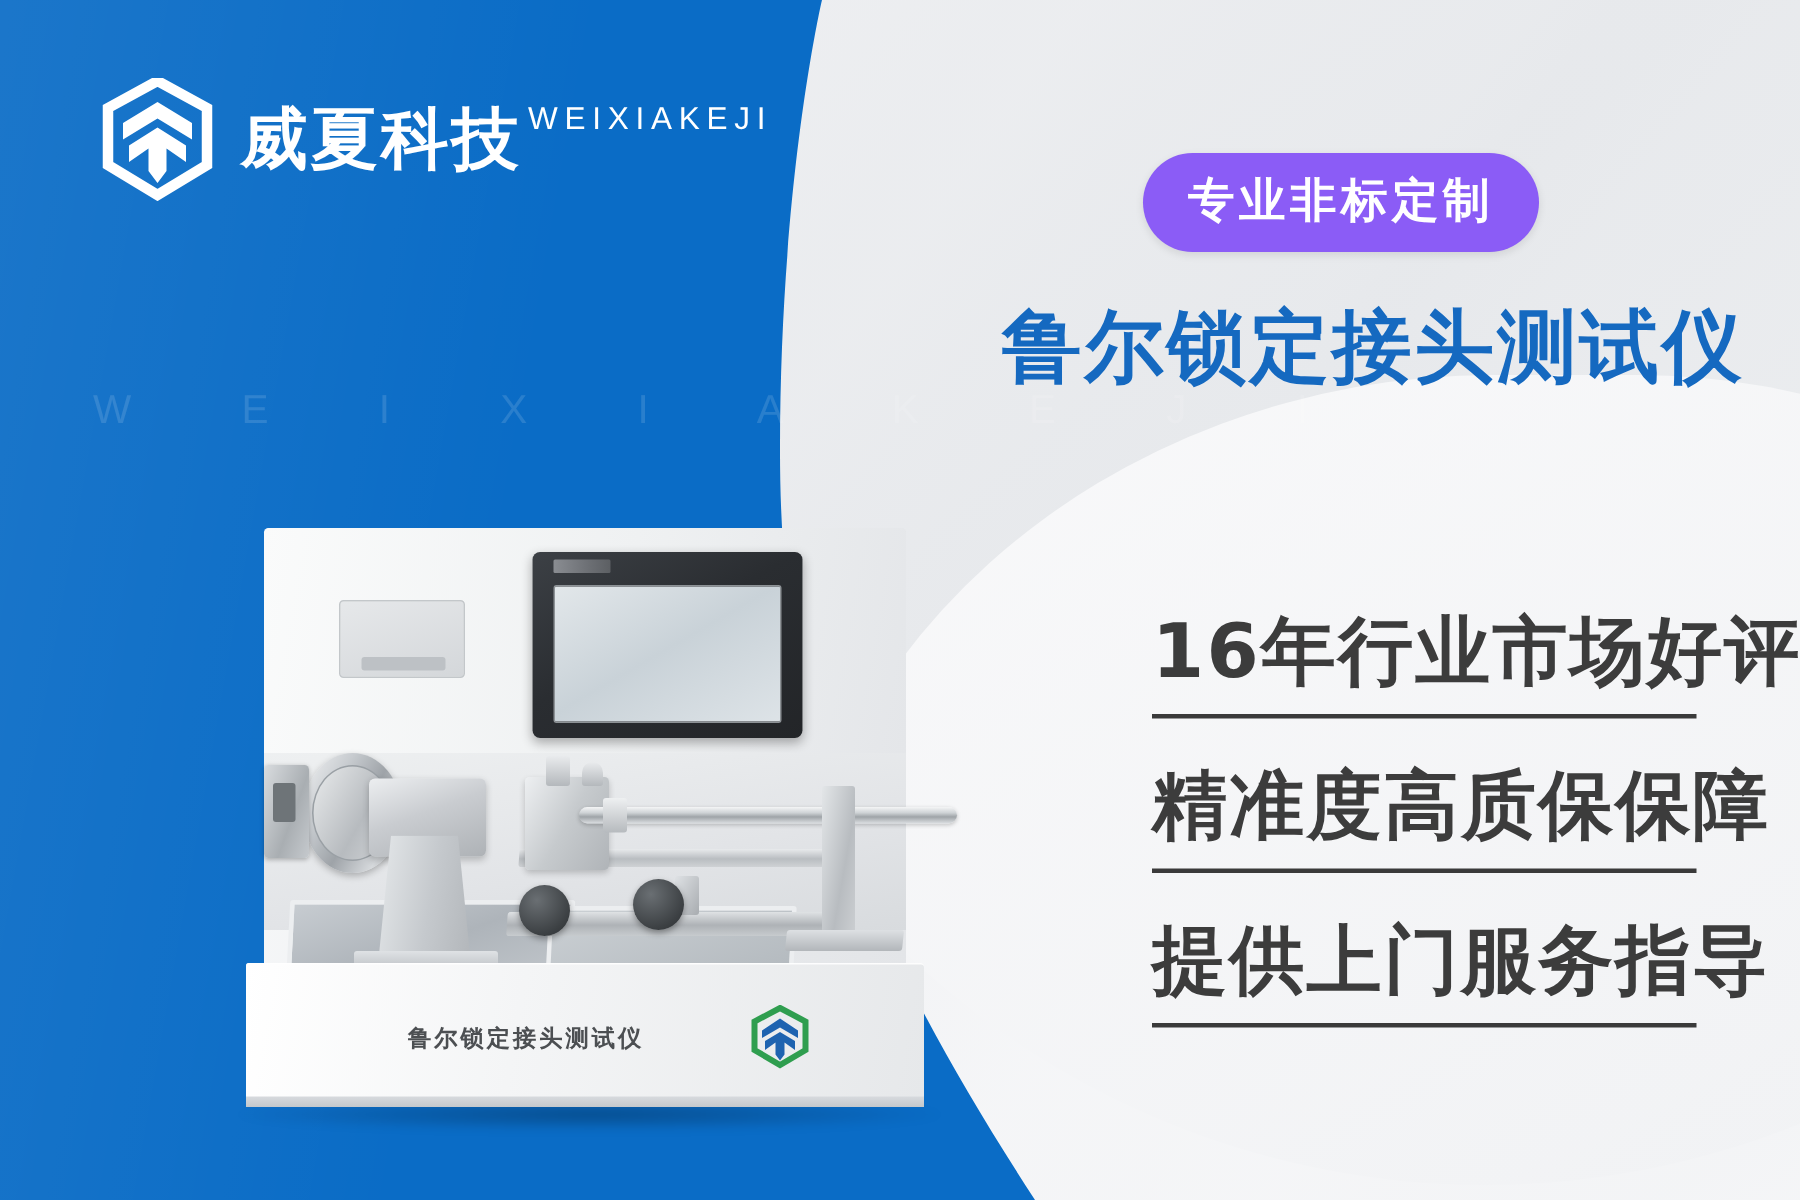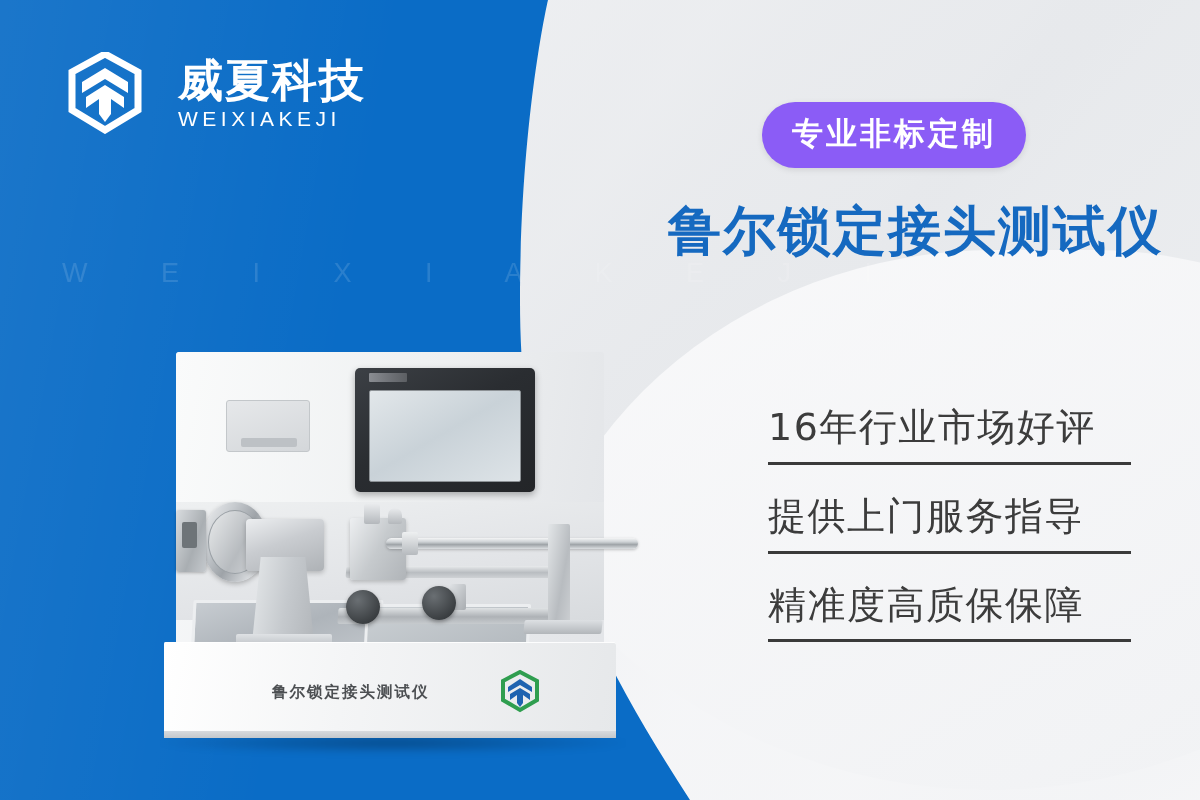--- a/index.html
+++ b/index.html
@@ -54,21 +54,21 @@
     font-size:27px; letter-spacing:33px; font-weight:400;
     color:rgba(255,255,255,.13);
     white-space:nowrap;
     user-select:none;
     margin-top:43px;
   }
 
   
   .logo { position:absolute; left:68px; top:52px; display:flex; align-items:center; gap:18px; }
   .logo-mark { width:74px; height:82px; flex:none; }
-  .logo-text { display:flex; flex-direction:column; gap:4px;margin-left:18px; }
+  .logo-text { display:flex; gap:4px; }
   .logo-cn {
     font-size:45px; font-weight:700; color:#ffffff; letter-spacing:2px;
     line-height:1.05; font-family:"DejaVu Sans","Liberation Sans",sans-serif;
   }
   .logo-en {
     font-size:21px; font-weight:400; color:#ffffff; letter-spacing:4.5px; line-height:1;
   }
 
   
   .badge{
@@ -85,21 +85,21 @@
     position:absolute; left:668px; top:196px;
     font-size:53px; font-weight:700; color:#1569c0;
     letter-spacing:2px; white-space:nowrap;
     font-family:"DejaVu Sans","Liberation Sans",sans-serif;
   }
   .features{
     position:absolute; left:768px; top:405px; width:363px;
   }
   .feature-row{ margin-bottom:0; }
   .feature-text{
-    font-size:38px; font-weight:400; color:#3c3c3c;
+    font-size:50px; font-weight:700; color:#3c3c3c;
     letter-spacing:1.5px; line-height:1.18; white-space:nowrap;
     font-family:"DejaVu Sans","Liberation Sans",sans-serif;
   }
   .feature-rule{
     height:3px; background:#3a3a3a; margin-top:12px; margin-bottom:29px; width:363px;
   }
 
   
   .machine{ position:absolute; left:150px; top:352px; width:480px; height:400px; }
   .m-shadow{
@@ -305,25 +305,25 @@
   <div class="badge">专业非标定制</div>
 
   <div class="title">鲁尔锁定接头测试仪</div>
 
   <div class="features">
     <div class="feature-row">
       <div class="feature-text">16年行业市场好评</div>
       <div class="feature-rule"></div>
     </div>
     <div class="feature-row">
+      <div class="feature-text">精准度高质保保障</div>
+      <div class="feature-rule"></div>
+    </div>
+    <div class="feature-row">
       <div class="feature-text">提供上门服务指导</div>
-      <div class="feature-rule"></div>
-    </div>
-    <div class="feature-row">
-      <div class="feature-text">精准度高质保保障</div>
       <div class="feature-rule"></div>
     </div>
   </div>
 
   <div class="machine">
     <div class="m-shadow"></div>
     <div class="m-body"></div>
     <div class="m-backpanel"></div>
     <div class="m-access"></div>
 

